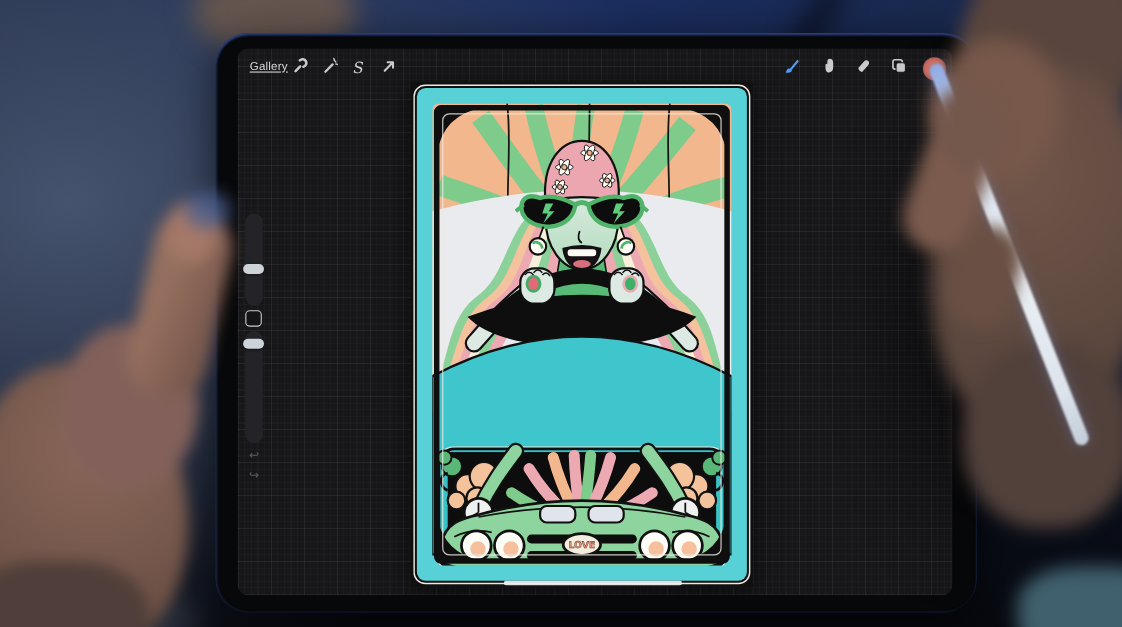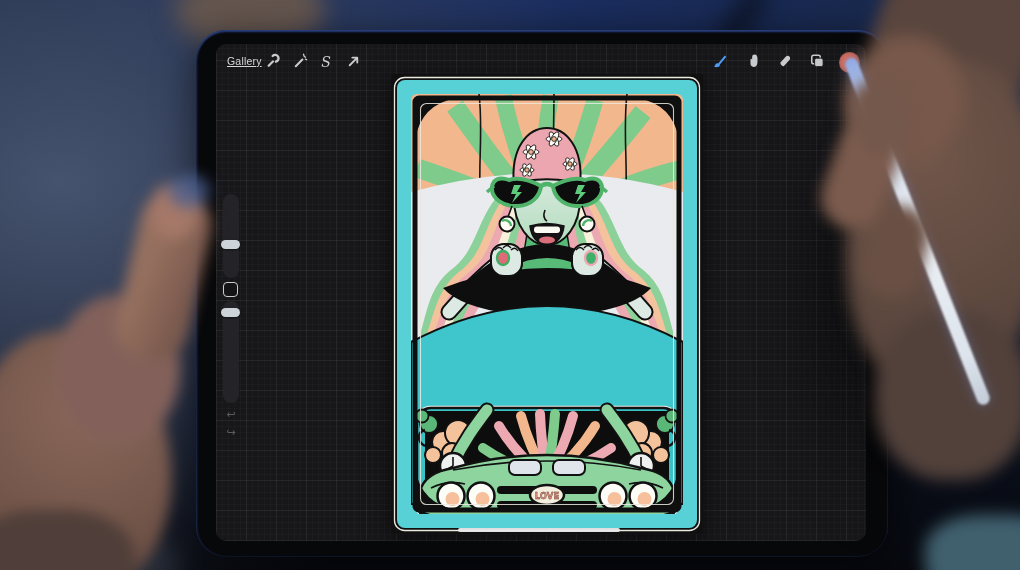--- a/index.html
+++ b/index.html
@@ -31,21 +31,21 @@
   .sel-s{font-family:"DejaVu Serif",serif;font-style:italic;font-size:14px;color:#cdced2;line-height:1;}
   .swatch{position:absolute;top:8px;width:21px;height:21px;border-radius:50%;
     box-shadow:inset 0 0 3px rgba(0,0,0,.4);}
   
   #sidebar{position:absolute;left:1px;top:150px;width:26px;height:250px;}
   .track{position:absolute;left:6px;width:16px;background:#232328;border-radius:8px;}
   .handle{position:absolute;left:4px;width:19px;height:9px;border-radius:4.5px;background:#ccd4da;box-shadow:0 1px 2px rgba(0,0,0,.5);}
   .modify{position:absolute;left:6px;top:88px;width:15px;height:15px;border-radius:4px;border:1.6px solid #c9ccd1;background:#141417;box-sizing:border-box;}
   .histbtn{position:absolute;left:6px;width:16px;height:16px;color:#5a5a62;font-size:11px;line-height:16px;text-align:center;}
   
-  #canvas-wrap{position:absolute;left:175px;top:30px;width:312px;height:460px;box-shadow:0 6px 22px rgba(0,0,0,.55);}
+  #canvas-wrap{position:absolute;left:157px;top:30px;width:312px;height:460px;box-shadow:0 6px 22px rgba(0,0,0,.55);}
   
   #home{position:absolute;left:242px;top:484px;width:162px;height:3.5px;border-radius:2px;background:#ebebee;opacity:.95;}
   
   .cast{position:absolute;pointer-events:none;filter:blur(16px);background:radial-gradient(closest-side, rgba(0,0,0,.5), rgba(0,0,0,0));}
   
   .hand{position:absolute;filter:blur(7px);}
   .hand div{position:absolute;}
   #pencil{position:absolute;left:845px;top:58px;width:13px;height:372px;border-radius:7px;
     transform:rotate(-21.5deg);transform-origin:6px 6px;filter:blur(1.2px);
     background:linear-gradient(180deg,#8fa9e4 0%,#c8d4ea 16%,#eef2f6 50%,#dde4ec 86%,#c3ccd8 100%);

